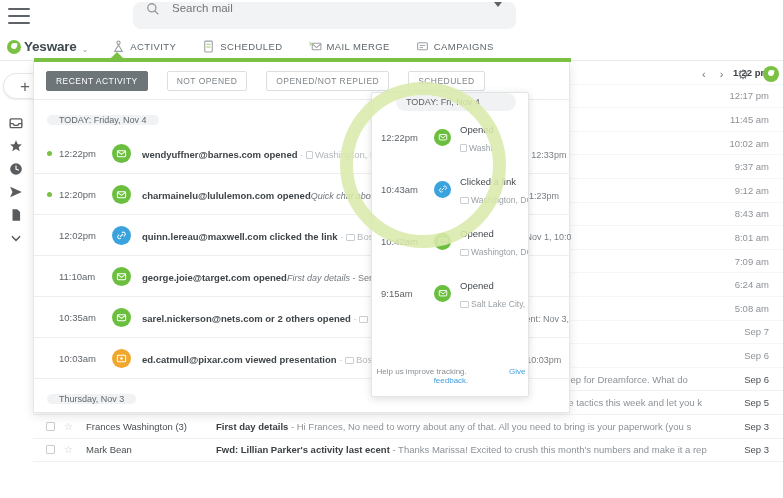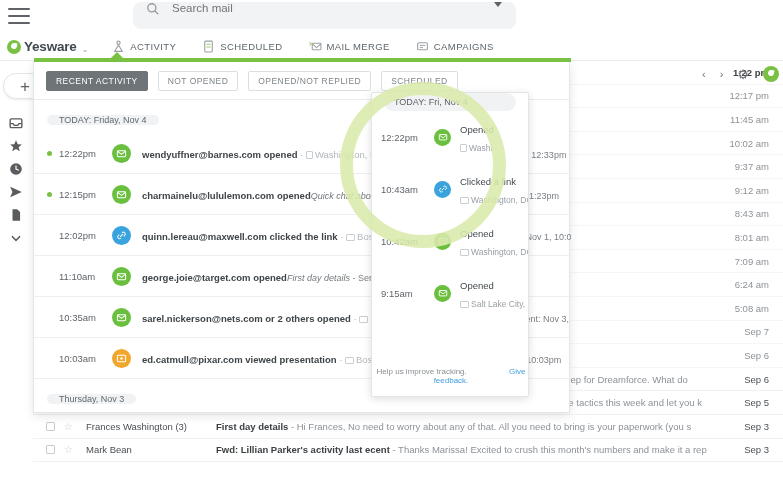--- a/index.html
+++ b/index.html
@@ -78,21 +78,21 @@
   
   .panel {
     position:absolute; left:33px; top:61px; width:537px; height:352px;
     background:#fff; border:1px solid #e3e5e7; border-top:none;
     box-shadow:0 3px 10px rgba(0,0,0,.10);
   }
   .panel-topbar { position:absolute; left:0; top:-3px; width:537px; height:4px; background:#7ac143; }
   .panel-notch { position:absolute; left:76px; top:-9px; width:0;height:0;
                  border-left:7px solid transparent;border-right:7px solid transparent;
                  border-bottom:7px solid #7ac143; }
-  .tabs { display:flex; align-items:center; gap:10px; padding:10px 0 10px 12px; }
+  .tabs { display:flex; align-items:center; gap:19px; padding:10px 0 10px 12px; }
   .tab {
     font-size:8.5px; letter-spacing:.45px; padding:4px 9px; border-radius:2px;
     border:1px solid #dcdfe2; color:#7d8489; background:#fff; cursor:pointer; white-space:nowrap;
   }
   .tab.active { background:#6d7579; border-color:#6d7579; color:#fff; }
   .list-scroll { position:absolute; left:0; top:38px; width:537px; height:313px; overflow:hidden; border-top:1px solid #ececec; }
   .day-chip-wrap { padding:9px 0 6px 13px; }
   .day-chip {
     display:inline-block; background:#f1f2f3; color:#62686c; font-size:9px;
     border-radius:10px; padding:0 12px;
@@ -119,21 +119,21 @@
   
   .popup {
     position:absolute; left:371px; top:92px; width:158px; height:305px;
     background:#fff; border:1px solid #e2e4e6; border-radius:2px;
     box-shadow:0 2px 9px rgba(0,0,0,.13); z-index:40; overflow:hidden;
   }
   .pop-head { padding:10px 11px 7px 11px; }
   .pop-email { font-size:9.5px; font-weight:bold; color:#3a4045; }
   .pop-subj { font-size:9.5px; color:#52585d; font-style:italic; margin-top:4px; }
   .pop-sent { font-size:9.5px; color:#52585d; margin-top:4px; }
-  .pop-chip-wrap { padding:0 12px; }
+  .pop-chip-wrap { padding:0 12px;margin-left:12px; }
   .pop-chip { display:block; background:#f1f2f3; color:#5c6165; font-size:9px;
               border-radius:10px; padding:4px 10px; }
   .pop-ev { display:flex; align-items:center; padding:8px 9px; }
   .pop-time { width:44px; font-size:9.5px; color:#5f6469; flex:0 0 auto; }
   .pop-badge { width:17px;height:17px;border-radius:50%; flex:0 0 auto; margin:0 9px;
                display:flex; align-items:center; justify-content:center; }
   .pop-badge.open { background:#6bbf3f; }
   .pop-badge.link { background:#3aa3dd; }
   .pop-badge svg { width:10px;height:10px; }
   .pop-txt { flex:1; min-width:0; }
@@ -395,21 +395,21 @@
           <span class="act-badge open">
             <svg viewBox="0 0 24 24">
               <rect x="3" y="6" width="18" height="13" rx="2" fill="none" stroke="#fff" stroke-width="2.2"></rect>
               <path d="M3 7 L12 14 L21 7" fill="none" stroke="#fff" stroke-width="2.2"></path>
             </svg>
           </span>
           <span class="act-texts"><span class="act-line1">wendyuffner@barnes.com opened<span class="loc"> · <span class="mini-ico"></span>Washington, DC</span></span><span class="act-line2">Lets sync on Q4 plan<span class="sent"> - Sent: Oct 31, 12:33pm</span></span></span>
         </div>
         <div class="act-row">
           <span class="act-dot"></span>
-          <span class="act-time">12:15pm</span>
+          <span class="act-time">12:20pm</span>
           <span class="act-badge open">
             <svg viewBox="0 0 24 24">
               <rect x="3" y="6" width="18" height="13" rx="2" fill="none" stroke="#fff" stroke-width="2.2"></rect>
               <path d="M3 7 L12 14 L21 7" fill="none" stroke="#fff" stroke-width="2.2"></path>
             </svg>
           </span>
           <span class="act-texts"><span class="act-line1">charmainelu@lululemon.com opened</span><span class="act-line2">Quick chat about Preliminary Ventures?<span class="sent"> - Sent: Nov 1, 1:23pm</span></span></span>
         </div>
         <div class="act-row">
           <span class="act-dot empty"></span>

